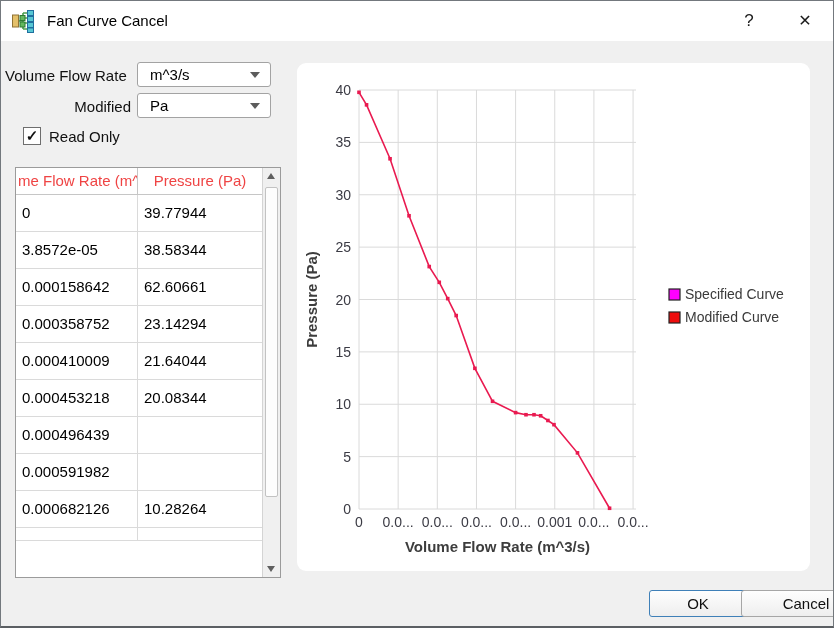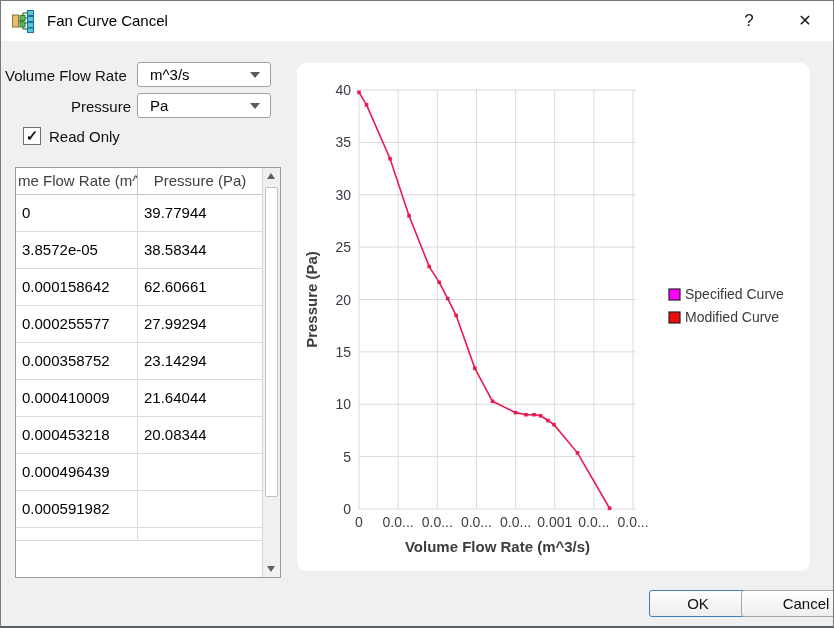--- a/index.html
+++ b/index.html
@@ -49,21 +49,21 @@
     font-size: 15px; font-weight: bold; color: #111;
     line-height: 15px; text-align: center;
   }
   .check-label { position: absolute; left: 48px; top: 127px; font-size: 15px; color:#101010; }
 
   .dtable {
     position: absolute; left: 14px; top: 166px; width: 266px; height: 411px;
     background: #ffffff; border: 1px solid #9b9b9b; overflow: hidden;
   }
   .thead { display: flex; height: 27px; border-bottom: 1px solid #c6c6c6;
-    font-size: 15px; color: #404040; background: #fff; }
+    font-size: 15px; color: #ef4444; background: #fff; }
   .th { line-height: 26px; white-space: nowrap; overflow: hidden; }
   .th-1 { width: 122px; padding-left: 2px; border-right: 1px solid #c6c6c6; }
   .th-2 { width: 124px; text-align: center; }
   .tbody { position: absolute; top: 27px; left: 0; right: 18px; bottom: 0; }
   .trow { display: flex; height: 37px; border-bottom: 1px solid #dadada; }
   .td { font-size: 15px; color: #000; line-height: 36px; padding-left: 6px;
     white-space: nowrap; overflow: hidden; }
   .td-1 { width: 122px; border-right: 1px solid #dadada; }
   .td-2 { width: 124px; }
   .sbar {
@@ -113,21 +113,21 @@
     <div class="win-btn win-help">?</div>
     <div class="win-btn win-close">✕</div>
   </div>
 
   <div class="form-label lbl-flow">Volume Flow Rate</div>
   <div class="qcombo combo1">
     <span>m^3/s</span>
     <span class="combo-arrow"></span>
   </div>
 
-  <div class="form-label lbl-press">Pressure</div>
+  <div class="form-label lbl-press">Modified</div>
   <div class="qcombo combo2">
     <span>Pa</span>
     <span class="combo-arrow"></span>
   </div>
 
   <div class="qcheck">
     <span>✓</span>
   </div>
   <div class="check-label">Read Only</div>
 
@@ -143,40 +143,40 @@
         </div>
         <div class="trow">
           <div class="td td-1">3.8572e-05</div>
           <div class="td td-2">38.58344</div>
         </div>
         <div class="trow">
           <div class="td td-1">0.000158642</div>
           <div class="td td-2">62.60661</div>
         </div>
         <div class="trow">
-          <div class="td td-1">0.000255577</div>
-          <div class="td td-2">27.99294</div>
-        </div>
-        <div class="trow">
           <div class="td td-1">0.000358752</div>
           <div class="td td-2">23.14294</div>
         </div>
         <div class="trow">
           <div class="td td-1">0.000410009</div>
           <div class="td td-2">21.64044</div>
         </div>
         <div class="trow">
           <div class="td td-1">0.000453218</div>
           <div class="td td-2">20.08344</div>
         </div>
         <div class="trow">
           <div class="td td-1">0.000496439</div>
         </div>
         <div class="trow">
           <div class="td td-1">0.000591982</div>
+        </div>
+        <div class="trow">
+          <div class="td td-1">0.000682126</div>
+          <div class="td td-2">10.28264</div>
         </div>
         <div class="trow" style="height: 13px;">
           <div class="td td-1"></div>
           <div class="td td-2"></div>
         </div>
       </div>
     <div class="sbar">
       <div class="sbtn sbtn-up">
           <span class="tri tri-up"></span>
         </div>

